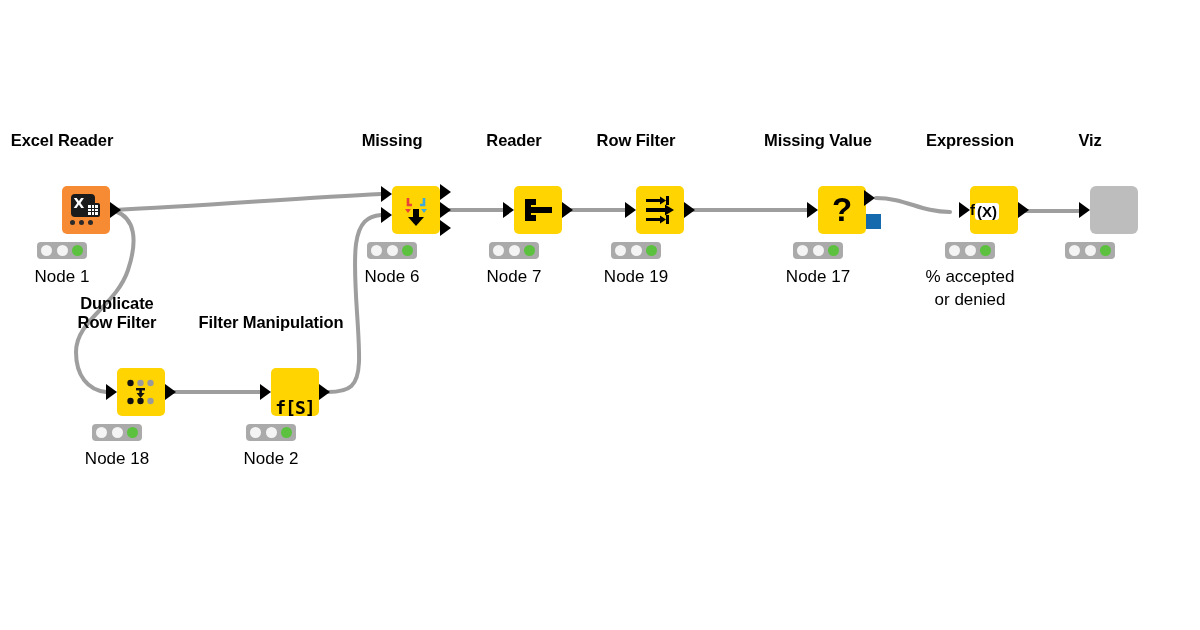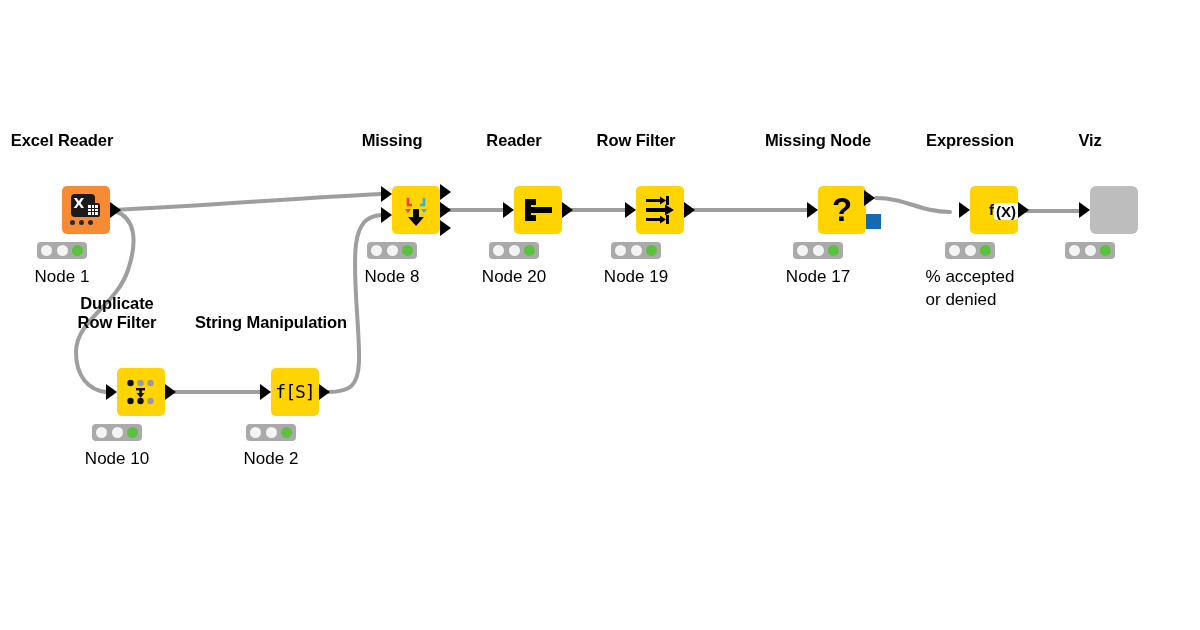--- a/index.html
+++ b/index.html
@@ -100,21 +100,21 @@
   .status-dot.green { background: #5CC13F; }
 
   .node-caption {
     position: absolute;
     left: 50%;
     transform: translateX(-50%);
     top: 79px;
     white-space: nowrap;
     font-size: 17px;
     color: #000000;
-    text-align: left;
+    text-align: center;
     line-height: 23px;
   }
 
   
   .icon-wrap {
     position: absolute;
     left: 0; top: 0;
     width: 48px; height: 48px;
   }
 
@@ -176,45 +176,45 @@
     color: #000000;
     font-family: "Liberation Sans", sans-serif;
   }
 
   
   .fx {
     position: absolute;
     left: 0; top: 0;
     width: 48px; height: 48px;
     line-height: 48px;
-    text-align: right;
+    text-align: left;
     font-size: 15px;
     font-weight: bold;
     color: #000000;
     font-family: "Liberation Sans", sans-serif;
   }
   .fx .boxed {
     position: relative;
     display: inline-block;
     background: #ffffff;
     border-radius: 3px;
     padding: 1px 2px;
     line-height: 15px;
     vertical-align: middle;
   }
 
   
   .fs {
     position: absolute;
-    left: 0; top: 0;
+    left: 0; top: 16px;
     width: 48px; height: 48px;
     line-height: 48px;
     text-align: center;
     font-size: 18px;
-    font-weight: normal;
+    font-weight: bold;
     color: #000000;
     font-family: "DejaVu Sans Mono", monospace;
     letter-spacing: -1px;
   }
 </style>
 </head>
 <body>
 
 <div id="canvas">
 
@@ -291,21 +291,21 @@
     <div class="port" style="left:-11px; top:0px;"></div>
     <div class="port" style="left:-11px; top:21px;"></div>
     <div class="port" style="left:48px; top:-2px;"></div>
     <div class="port" style="left:48px; top:16px;"></div>
     <div class="port" style="left:48px; top:34px;"></div>
     <div class="status-bar">
       <span class="status-dot"></span>
       <span class="status-dot"></span>
       <span class="status-dot green"></span>
     </div>
-    <div class="node-caption">Node 8</div>
+    <div class="node-caption">Node 6</div>
   </div>
 
   <div class="node-group" style="left:514px; top:186px;">
     <div class="node-title">Reader</div>
     <div class="node-box">
       <div class="icon-wrap">
         <svg width="48" height="48" viewBox="0 0 48 48">
           <rect x="11" y="13" width="11" height="6" fill="#000000"></rect>
           <rect x="11" y="29" width="11" height="6" fill="#000000"></rect>
           <rect x="11" y="13" width="6" height="22" fill="#000000"></rect>
@@ -313,21 +313,21 @@
         </svg>
       </div>
     </div>
     <div class="port" style="left:-11px; top:16px;"></div>
     <div class="port" style="left:48px; top:16px;"></div>
     <div class="status-bar">
       <span class="status-dot"></span>
       <span class="status-dot"></span>
       <span class="status-dot green"></span>
     </div>
-    <div class="node-caption">Node 20</div>
+    <div class="node-caption">Node 7</div>
   </div>
 
   <div class="node-group" style="left:636px; top:186px;">
     <div class="node-title">Row Filter</div>
     <div class="node-box">
       <div class="icon-wrap">
         <svg width="48" height="48" viewBox="0 0 48 48">
           <rect x="10" y="13" width="15" height="3" fill="#000000"></rect>
           <path d="M 24,10.5 L 30,14.5 L 24,18.5 Z" fill="#000000"></path>
           <rect x="30" y="10" width="3" height="9" fill="#000000"></rect>
@@ -345,21 +345,21 @@
     <div class="port" style="left:48px; top:16px;"></div>
     <div class="status-bar">
       <span class="status-dot"></span>
       <span class="status-dot"></span>
       <span class="status-dot green"></span>
     </div>
     <div class="node-caption">Node 19</div>
   </div>
 
   <div class="node-group" style="left:818px; top:186px;">
-    <div class="node-title">Missing Node</div>
+    <div class="node-title">Missing Value</div>
     <div class="node-box">
       <div class="qmark">?</div>
     </div>
     <div class="port" style="left:-11px; top:16px;"></div>
     <div class="port" style="left:46px; top:4px;"></div>
     <div class="port blue-sq" style="left:48px; top:28px;"></div>
     <div class="status-bar">
       <span class="status-dot"></span>
       <span class="status-dot"></span>
       <span class="status-dot green"></span>
@@ -416,25 +416,25 @@
         </svg>
       </div>
     </div>
     <div class="port" style="left:-11px; top:16px;"></div>
     <div class="port" style="left:48px; top:16px;"></div>
     <div class="status-bar">
       <span class="status-dot"></span>
       <span class="status-dot"></span>
       <span class="status-dot green"></span>
     </div>
-    <div class="node-caption">Node 10</div>
+    <div class="node-caption">Node 18</div>
   </div>
 
   <div class="node-group" style="left:271px; top:368px;">
-    <div class="node-title">String Manipulation</div>
+    <div class="node-title">Filter Manipulation</div>
     <div class="node-box">
       <div class="fs">f[S]</div>
     </div>
     <div class="port" style="left:-11px; top:16px;"></div>
     <div class="port" style="left:48px; top:16px;"></div>
     <div class="status-bar">
       <span class="status-dot"></span>
       <span class="status-dot"></span>
       <span class="status-dot green"></span>
     </div>

